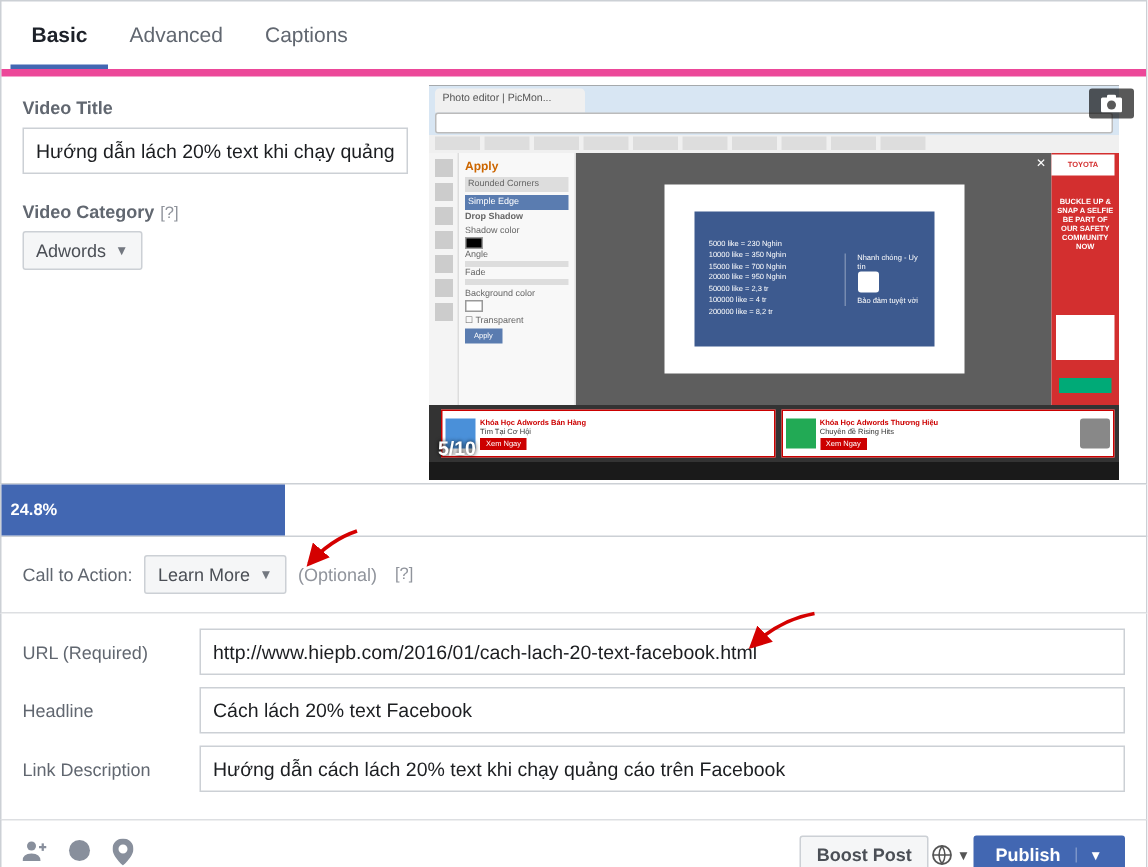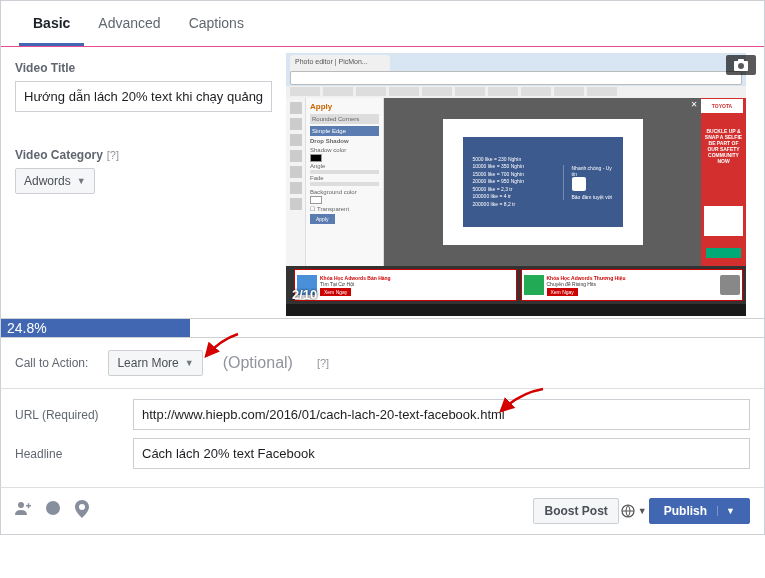--- a/index.html
+++ b/index.html
@@ -1,25 +1,25 @@
 <!DOCTYPE html>
 <html><head>
 <meta charset="utf-8">
 <style>
 * { box-sizing: border-box; margin: 0; padding: 0; }
 body { font-family: Helvetica, Arial, sans-serif; font-size: 12px; color: #333; background: #fff; width: 765px; }
 .container { border: 1px solid #ccd0d5; }
-.tabs { display: flex; border-bottom: 1px solid #ec4899; padding: 0 18px; }
+.tabs { display: flex; border-bottom: 5px solid #ec4899; padding: 0 6px; }
 .tab { padding: 14px 14px 12px; color: #616770; cursor: pointer; border-bottom: 3px solid transparent; font-size: 14px; }
 .tab.active { color: #1d2129; font-weight: 600; border-bottom-color: #4267b2; }
 .body { display: flex; }
 .left { width: 285px; padding: 14px; }
 .label { color: #616770; font-size: 12px; font-weight: 600; margin-bottom: 6px; }
 .input { width: 100%; border: 1px solid #ccd0d5; padding: 7px 8px; font-size: 13px; color: #1c1e21; background: #fff; }
-.field { margin-bottom: 36px; }
+.field { margin-bottom: 18px; }
 .help { color: #90949c; font-size: 11px; margin-left: 4px; font-weight: normal; }
 .dropdown { display: inline-flex; align-items: center; border: 1px solid #ccd0d5; background: #f5f6f7; padding: 5px 8px; font-size: 12px; color: #4b4f56; border-radius: 2px; cursor: pointer; }
 .caret { margin-left: 6px; font-size: 9px; color: #737880; }
 .right { flex: 1; padding: 6px 6px 2px 0; position: relative; }
 .thumb-btn { position: absolute; top: 8px; right: 8px; background: rgba(0,0,0,0.65); color: #fff; font-size: 12px; font-weight: 600; padding: 4px 8px; border-radius: 2px; display: flex; align-items: center; gap: 6px; z-index: 10;}
 .preview { width: 460px; height: 263px; background: #2a2a2a; position: relative; overflow: hidden; }
 .browser-top { height: 38px; background: #d8e6f3; border-bottom: 1px solid #aac; }
 .browser-tab { position: absolute; top: 2px; left: 4px; width: 100px; height: 16px; background: #f0f0f0; border-radius: 3px 3px 0 0; font-size: 7px; padding: 3px 5px; color: #555; }
 .browser-url { position: absolute; top: 18px; left: 4px; right: 4px; height: 14px; background: #fff; border: 1px solid #bbb; border-radius: 2px; }
 .bookmarks { position: absolute; top: 33px; left: 0; right: 0; height: 12px; background: #f0f0f0; display: flex; gap: 3px; padding: 1px 4px; }
@@ -42,25 +42,25 @@
 .bottom-ads { position: absolute; bottom: 12px; left: 0; right: 0; height: 38px; background: #333; display: flex; gap: 4px; padding: 3px 3px 3px 8px; }
 .bad { flex: 1; background: #fff; border: 1px solid #c00; display: flex; align-items: center; padding: 2px; gap: 3px; }
 .bad-ic { width: 20px; height: 20px; background: #4a90d9; }
 .bad-txt { flex: 1; font-size: 5px; color: #333; }
 .bad-txt .t { font-weight: bold; color: #c00; }
 .bad-txt .b { display: inline-block; background: #c00; color: #fff; padding: 1px 4px; margin-top: 1px; }
 .bad-av { width: 20px; height: 20px; background: #888; border-radius: 2px; }
 .counter { position: absolute; bottom: 14px; left: 6px; color: #fff; font-size: 13px; font-weight: bold; text-shadow: 0 0 3px #000; z-index: 5; }
 .taskbar { position: absolute; bottom: 0; left: 0; right: 0; height: 12px; background: #1a1a1a; }
 .progress-row { display: flex; align-items: center; border: 1px solid #ccd0d5; border-top: none; }
-.progress-bar { height: 18px; background: #4267b2; color: #fff; font-size: 14px; font-weight: normal; display: flex; align-items: center; padding: 0 6px; }
+.progress-bar { height: 34px; background: #4267b2; color: #fff; font-size: 11px; font-weight: bold; display: flex; align-items: center; padding: 0 6px; }
 .cta-section { padding: 12px 14px; border-bottom: 1px solid #dddfe2; border-left: 1px solid #ccd0d5; border-right: 1px solid #ccd0d5; }
-.cta-row { display: flex; align-items: center; gap: 20px; position: relative; }
+.cta-row { display: flex; align-items: center; gap: 8px; position: relative; }
 .cta-label { color: #616770; font-size: 12px; }
-.optional { color: #90949c; font-size: 16px; }
+.optional { color: #90949c; font-size: 12px; }
 .form-section { padding: 10px 14px; border-left: 1px solid #ccd0d5; border-right: 1px solid #ccd0d5; }
 .form-row { display: flex; align-items: center; margin-bottom: 8px; position: relative; }
 .form-lbl { width: 118px; color: #616770; font-size: 12px; }
 .form-row .input { flex: 1; }
 .footer { display: flex; align-items: center; padding: 10px 14px; border: 1px solid #ccd0d5; border-top: 1px solid #dddfe2; gap: 2px; }
 .footer-icons { display: flex; gap: 14px; color: #888f9c; font-size: 16px; }
 .footer-icon { cursor: pointer; }
 .spacer { flex: 1; }
 .btn-grey { border: 1px solid #ccd0d5; background: #f5f6f7; padding: 5px 10px; font-size: 12px; font-weight: 600; color: #4b4f56; border-radius: 2px; cursor: pointer; }
 .btn-blue { background: #4267b2; color: #fff; border: 1px solid #4267b2; padding: 5px 14px; font-size: 12px; font-weight: 600; border-radius: 2px; cursor: pointer; display: flex; align-items: center; text-align: center; }
@@ -185,21 +185,21 @@
           <div class="bad">
             <div class="bad-ic"></div>
             <div class="bad-txt"><div class="t">Khóa Học Adwords Bán Hàng</div><div>Tìm Tại Cơ Hội</div><div class="b">Xem Ngay</div></div>
           </div>
           <div class="bad">
             <div class="bad-ic" style="background:#2a5;"></div>
             <div class="bad-txt"><div class="t">Khóa Học Adwords Thương Hiệu</div><div>Chuyên đề Rising Hits</div><div class="b">Xem Ngay</div></div>
             <div class="bad-av"></div>
           </div>
         </div>
-        <div class="counter">2/10</div>
+        <div class="counter">5/10</div>
         <div class="taskbar"></div>
       </div>
     </div>
   </div>
 </div>
 
 <div class="progress-row">
   <div class="progress-bar" id="pbar" style="width: 24.8%;">24.8%</div>
 </div>
 
@@ -237,20 +237,24 @@
             </marker>
           </defs>
           <path d="M48,2 Q25,6 6,24" stroke="#d40000" stroke-width="2.5" fill="none" marker-end="url(#ah2)"></path>
         </svg>
     </div>
   </div>
   <div class="form-row">
     <div class="form-lbl">Headline</div>
     <input class="input" value="Cách lách 20% text Facebook" style="">
   </div>
+  <div class="form-row">
+    <div class="form-lbl">Link Description</div>
+    <input class="input" value="Hướng dẫn cách lách 20% text khi chạy quảng cáo trên Facebook" style="">
+  </div>
 </div>
 
 <div class="footer">
   <div class="footer-icons">
     <span class="footer-icon">
       <svg width="16" height="16" viewBox="0 0 16 16" fill="#888f9c">
           <circle cx="6" cy="5" r="3"></circle>
           <path d="M0 15 Q0 10 6 10 Q12 10 12 15 Z"></path>
           <rect x="11" y="5" width="5" height="1.5"></rect>
           <rect x="12.75" y="3.25" width="1.5" height="5"></rect>

